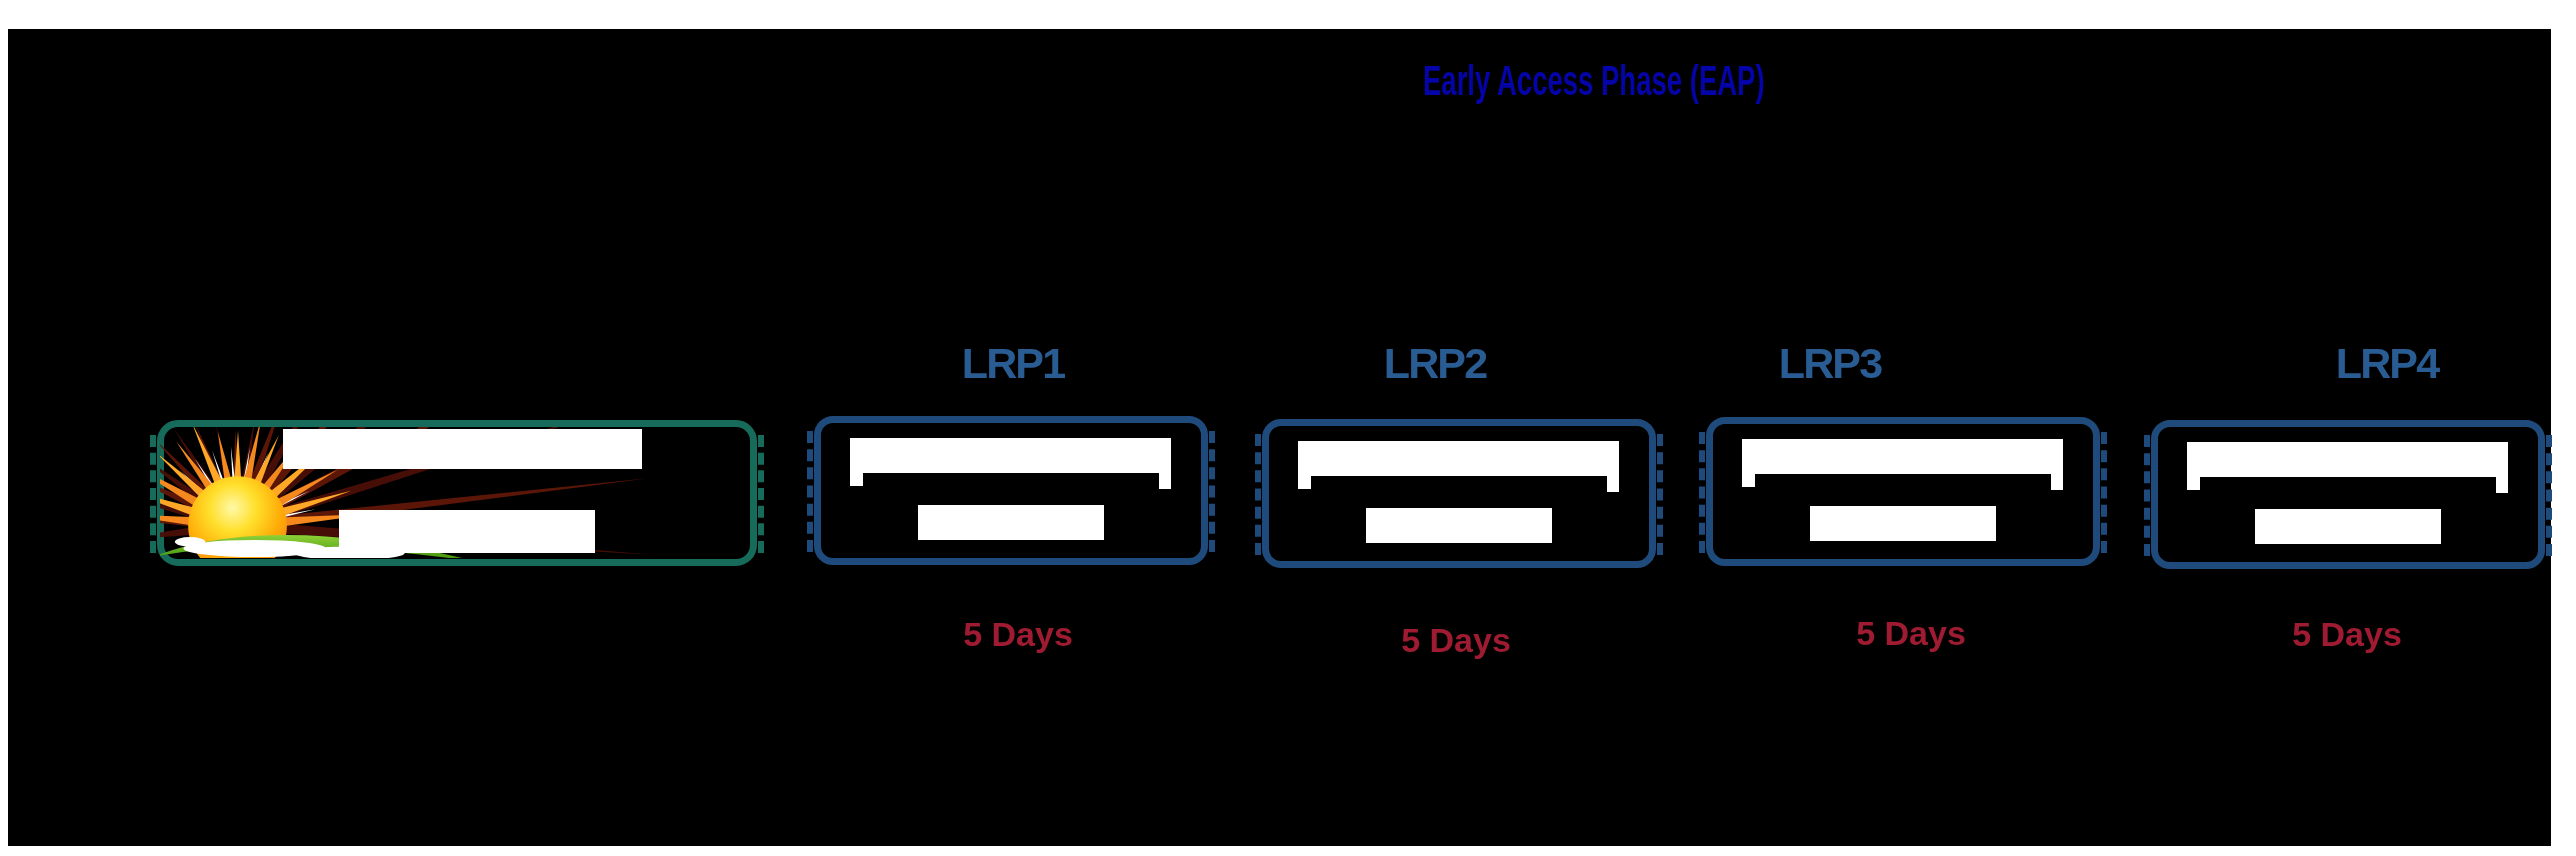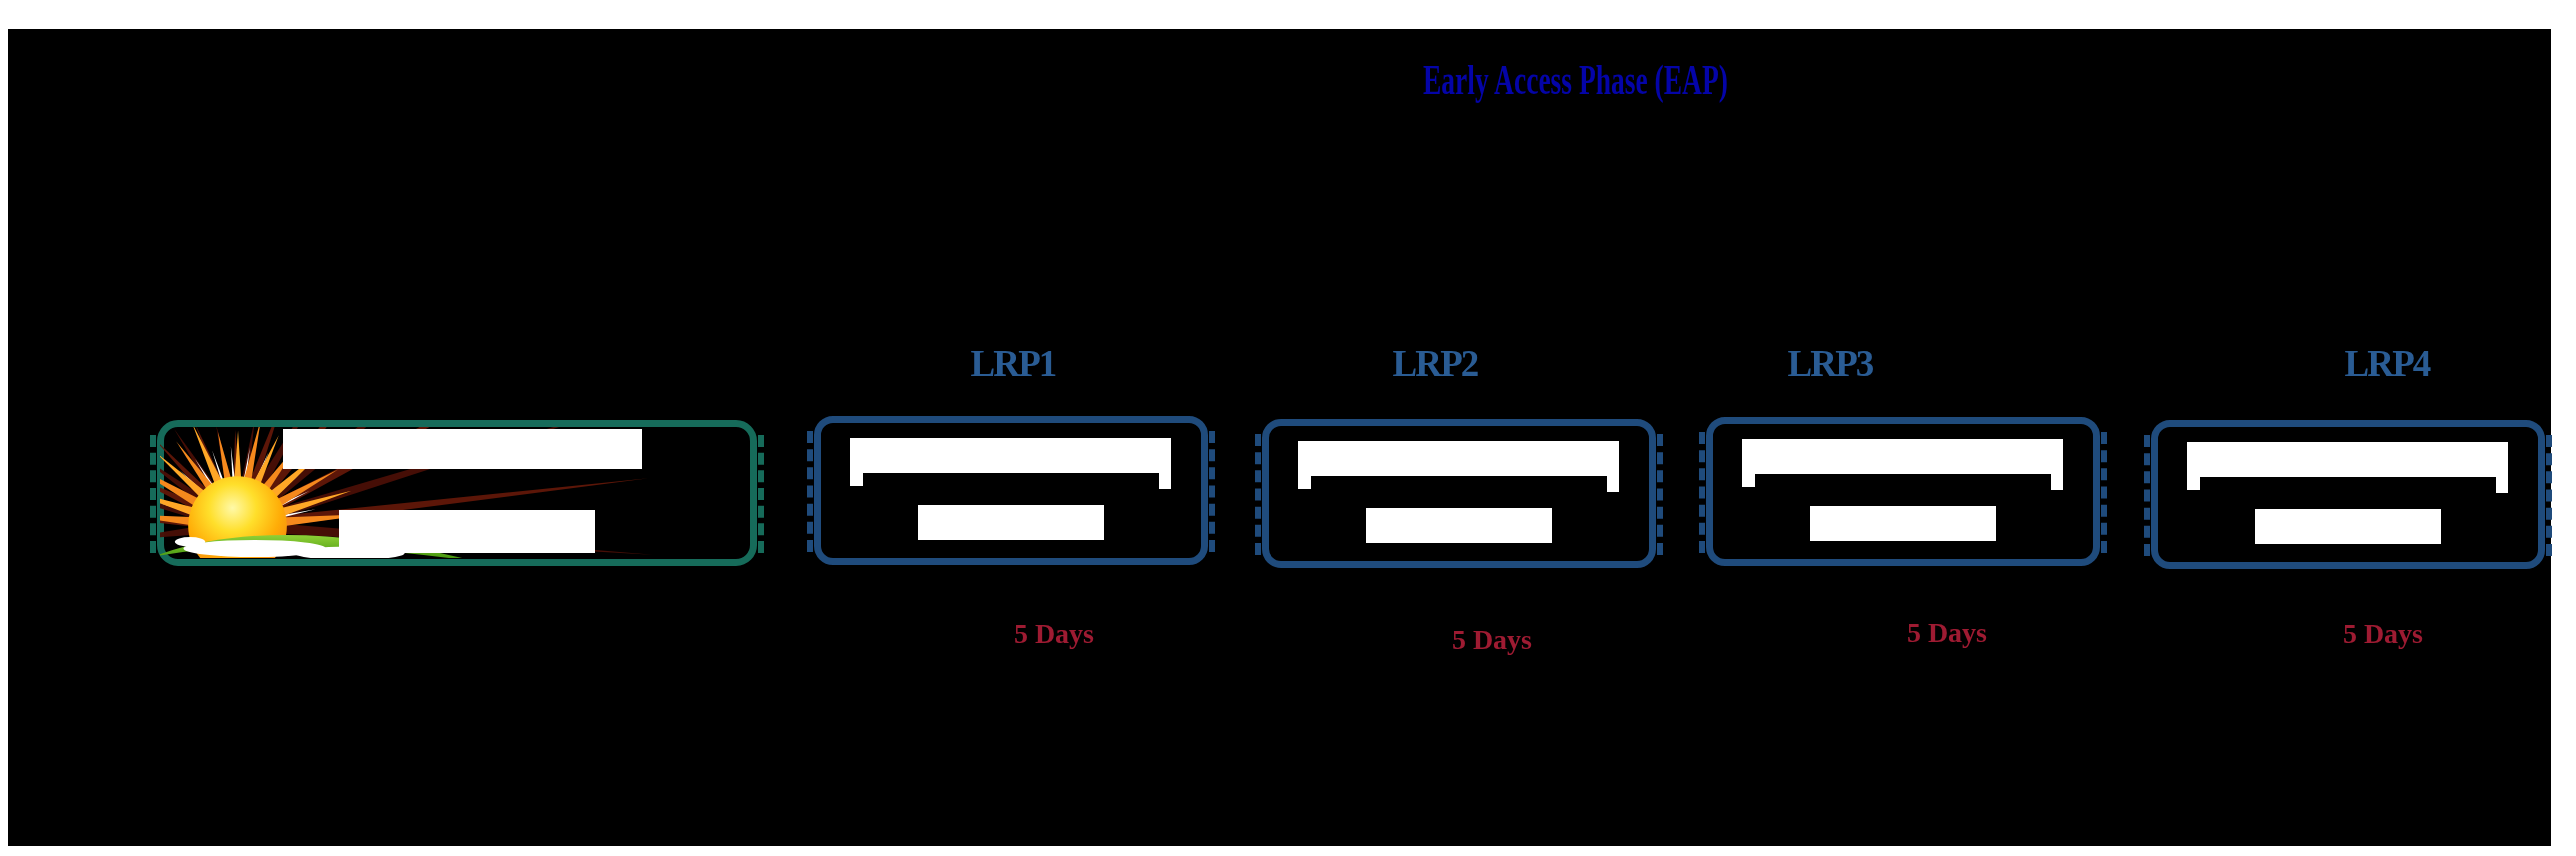--- a/index.html
+++ b/index.html
@@ -1,19 +1,19 @@
 <!DOCTYPE html>
 <html style="--page-background: #FFFFFF; --slide-background: #000000; --title-color: #0404A8; --phase-label: #2A5C94; --box-border: #1F4B7C; --duration-text: #9E1B32; --sunrise-box-border: #166B5A; --sun-core: #FFDF2B; --sun-edge: #F07C12; --ray-dark-red: #4A0F06; --ray-orange: #F5891D; --grass-green: #5BB021;font-size:15px"><head>
 <meta charset="utf-8">
 <style>
   html,body{margin:0;padding:0;background:#ffffff;}
   #canvas{
     position:relative;width:2576px;height:857px;overflow:hidden;
     background:var(--page-background,#ffffff);
-    font-family:Liberation Serif, serif;
+    font-family:Liberation Sans, sans-serif;
   }
   #slide{
     position:absolute;left:7.6px;top:28.5px;width:2543px;height:817px;
     background:var(--slide-background,#000000);
   }
   
   .diagram-title{
     position:absolute;left:1423px;top:57px;height:46px;
     color:var(--title-color,#0404A8);
     font-size:43px;font-weight:bold;line-height:46px;white-space:nowrap;
@@ -43,30 +43,30 @@
   .redact{position:absolute;background:#ffffff;}
   .bar-top{left:28.5px;top:15px;width:321px;height:35px;}
   .bar-top::before{content:"";position:absolute;left:0;top:35px;width:13.3px;height:13.3px;background:#fff;}
   .bar-top::after{content:"";position:absolute;right:0;top:35px;width:11.4px;height:16px;background:#fff;}
   .bar-low{left:97px;top:82px;width:186px;height:35px;}
   .legend-bar-a{left:119px;top:1.9px;width:359px;height:40px;}
   .legend-bar-b{left:175px;top:83px;width:256px;height:43px;}
   
   .phase-label{
     position:absolute;top:342px;width:190px;text-align:center;
-    color:var(--phase-label,#2A5C94);font-size:37px;font-weight:bold;
+    color:var(--phase-label,#2A5C94);font-size:43px;font-weight:bold;
     line-height:43px;letter-spacing:-1.9px;white-space:nowrap;
   }
   .phase-label.p1{left:918px;}
   .phase-label.p2{left:1340px;}
   .phase-label.p3{left:1735px;}
   .phase-label.p4{left:2292px;}
   .phase-duration{
-    position:absolute;width:152px;text-align:right;
-    color:var(--duration-text,#9E1B32);font-size:28px;font-weight:bold;
+    position:absolute;width:152px;text-align:center;
+    color:var(--duration-text,#9E1B32);font-size:34px;font-weight:bold;
     line-height:26.6px;white-space:nowrap;
   }
   .phase-duration.p1{left:942px;top:621px;}
   .phase-duration.p2{left:1380px;top:627px;}
   .phase-duration.p3{left:1835px;top:620px;}
   .phase-duration.p4{left:2271px;top:621px;}
   
   .sunrise-svg{position:absolute;left:-3.8px;top:0px;width:493px;height:131px;}
 </style>
 </head>

